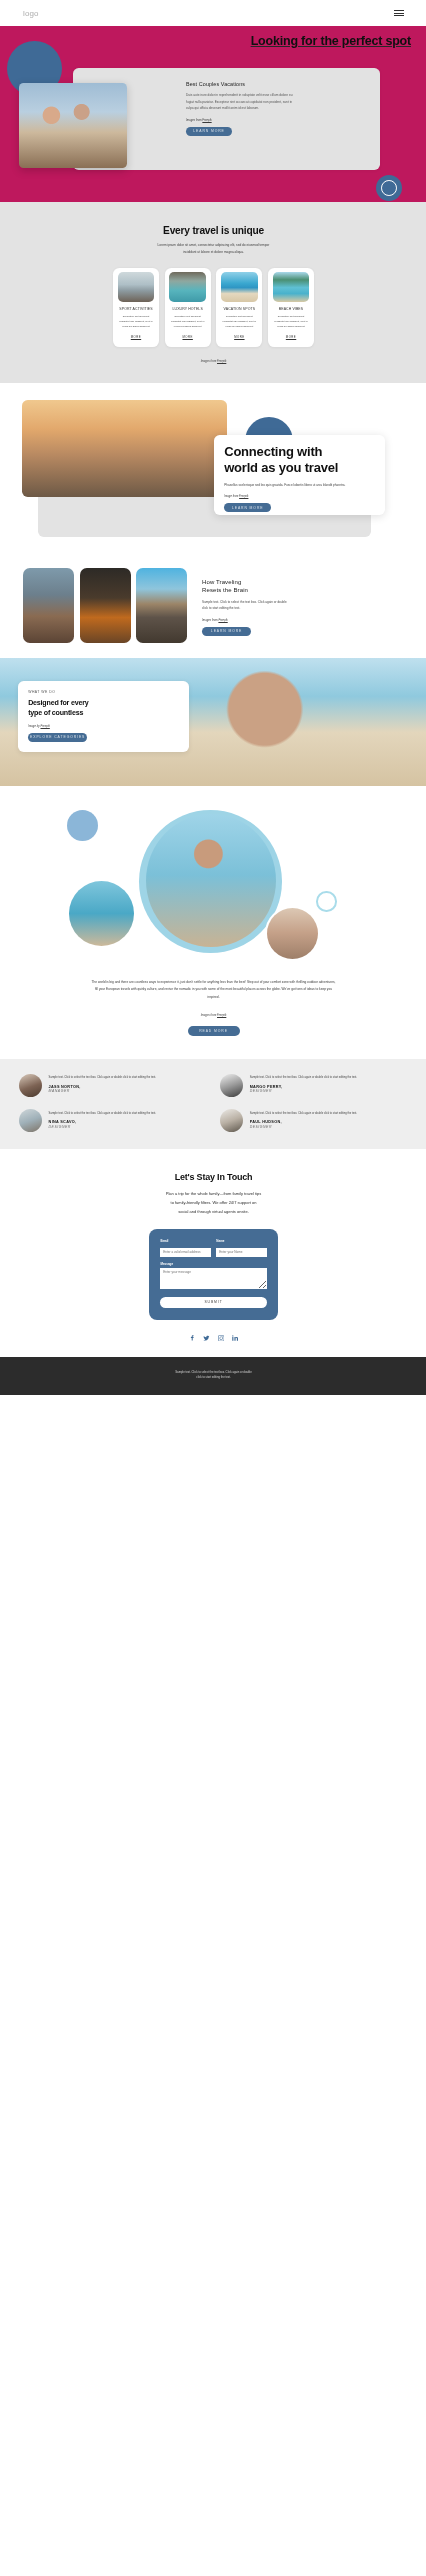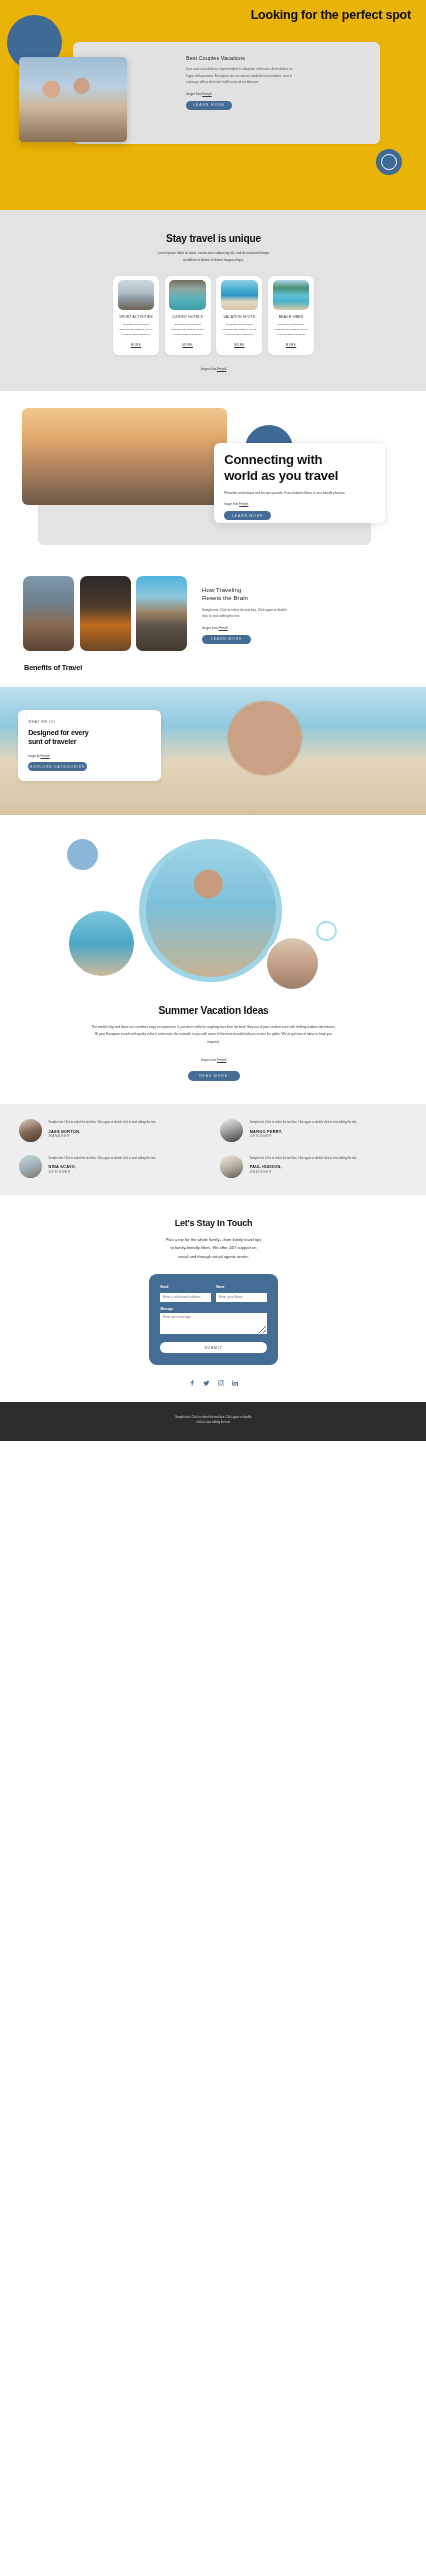--- a/index.html
+++ b/index.html
@@ -13,21 +13,21 @@
   .page { width:427px; position:relative; overflow:hidden; }
 
   
   .header { height:26px; display:flex; align-items:center; justify-content:space-between;
             padding:0 23px; background:#fff; position:relative; z-index:40; }
   .logo { font-size:8px; color:#aeaeae; letter-spacing:0.1px; font-weight:400; }
   .burger { display:flex; flex-direction:column; gap:1.7px; cursor:pointer; }
   .burger span { display:block; width:9.7px; height:0.9px; background:#2f2f2f; }
 
   
-  .hero { position:relative; padding:0 0 40px 0; background:#eab308; }
+  .hero { position:relative; padding:0 0 6px 0; background:#be185d;text-decoration:underline; }
   .hero-title { text-align:right; padding:8px 16px 0 0; font-size:12.5px; line-height:1.22;
                 font-weight:700; letter-spacing:-0.2px; color:#101010; }
   .hero-stage { position:relative; height:137px; margin-top:10.2px; }
   .blob-lg { position:absolute; left:6.8px; top:-18px; width:55px; height:55px; border-radius:50%;
              background:#3f6a96; z-index:1; }
   .hero-card { position:absolute; left:73px; top:9px; width:307px; height:102px; border-radius:5.7px;
                background:#e2e2e2; z-index:2; box-shadow:0 0.6px 3.4px rgba(0,0,0,.05); }
   .hero-card-inner { padding:12.5px 13.7px 0 113px; }
   .hero-card h3 { font-size:5.4px; font-weight:500; color:#222; letter-spacing:0.1px; margin-bottom:5.1px; }
   .hero-card p { font-size:3.2px; line-height:2.05; color:#555; max-width:111px; }
@@ -109,21 +109,21 @@
   .ben-txt { padding-left:9px; padding-top:10.2px; }
   .ben-txt h3 { font-size:6px; font-weight:400; line-height:1.35; color:#222; letter-spacing:0.1px; }
   .ben-txt p { font-size:3.1px; line-height:2.05; color:#4a4a4a; margin-top:5.1px; max-width:91px; }
   .btn-ben { width:49px; height:9.7px; margin-top:4.6px; }
   .ben-heading { font-size:7.4px; font-weight:700; letter-spacing:-0.2px; color:#101010;
                  padding:12.5px 0 0 24px; }
 
   
   .sec-designed { position:relative; height:128px; overflow:hidden; }
   .des-bg { position:absolute; inset:0; }
-  .des-card { position:absolute; left:18px; top:23px; width:143px; height:71px; background:#fff;
+  .des-card { position:absolute; left:18px; top:23px; width:171px; height:71px; background:#fff;
               border-radius:5.7px; padding:9.7px 10.2px; z-index:3; box-shadow:0 1.1px 5.7px rgba(0,0,0,.08); }
   .des-eyebrow { font-size:3.4px; letter-spacing:0.5px; color:#555; }
   .des-card h3 { font-size:7.1px; font-weight:700; line-height:1.3; letter-spacing:-0.2px;
                  color:#0e0e0e; margin-top:5.1px; }
   .btn-des { width:59px; height:9px; margin-top:4.6px; }
 
   
   .sec-summer { background:#fff; padding:20.5px 0 23px 0; position:relative; }
   .collage { position:relative; height:165px; margin-bottom:4.6px; }
   .c-circle-blue { position:absolute; left:67px; top:3.4px; width:31px; height:31px; border-radius:50%;
@@ -177,20 +177,28 @@
 
   
   .footer { background:#2c2c2c; padding:12.5px 0 15px 0; }
   .footer p { text-align:center; font-size:2.8px; line-height:1.9; color:#d4d4d4; max-width:188px; margin:0 auto; }
 </style>
 </head>
 <body>
 
 <div class="page">
 
+  <div class="header">
+    <div class="logo">logo</div>
+    <div class="burger">
+      <span></span>
+        <span></span>
+        <span></span>
+    </div>
+  </div>
 
   <div class="hero">
     <div class="hero-title">
       <div>Looking for the perfect spot</div>
     </div>
     <div class="hero-stage">
       <div class="blob-lg"></div>
       <div class="hero-card">
         <div class="hero-card-inner">
           <h3>Best Couples Vacations</h3>
@@ -202,21 +210,21 @@
         </div>
       </div>
       <div class="hero-photo">
           <div class="ph ph-couple"></div>
         </div>
       <div class="blob-ring"></div>
     </div>
   </div>
 
   <div class="sec-unique">
-    <div class="sec-title">Stay travel is unique</div>
+    <div class="sec-title">Every travel is unique</div>
     <div class="sec-sub">
       <div>Lorem ipsum dolor sit amet, consectetur adipiscing elit, sed do eiusmod tempor</div>
       <div>incididunt ut labore et dolore magna aliqua.</div>
     </div>
     <div class="cards">
       <div class="card">
         <div class="card-img">
             <div class="ph ph-yoga"></div>
           </div>
         <div class="card-name">SPORT ACTIVITIES</div>
@@ -288,32 +296,31 @@
           <span>How Traveling</span><br>
           <span>Resets the Brain</span>
         </h3>
         <p>Sample text. Click to select the text box. Click again or double click to start editing the text.</p>
         <div class="credit">
           <span>Images from </span><u>Freepik</u>
         </div>
         <button class="btn btn-ben">LEARN MORE</button>
       </div>
     </div>
-    <div class="ben-heading">Benefits of Travel</div>
   </div>
 
   <div class="sec-designed">
     <div class="des-bg">
         <div class="ph ph-beachgirl"></div>
       </div>
     <div class="des-card">
       <div class="des-eyebrow">WHAT WE DO</div>
       <h3>
         <span>Designed for every</span><br>
-        <span>sunt of traveler</span>
+        <span>type of countless</span>
       </h3>
       <div class="credit">
         <span>Image by </span><u>Freepik</u>
       </div>
       <button class="btn btn-des">EXPLORE CATEGORIES</button>
     </div>
   </div>
 
   <div class="sec-summer">
     <div class="collage">
@@ -323,21 +330,20 @@
       <div class="c-photo-family">
           <div class="ph ph-family"></div>
         </div>
       <div class="c-photo-girls">
           <div class="ph ph-girls"></div>
         </div>
       <div class="c-photo-lady">
           <div class="ph ph-lady"></div>
         </div>
     </div>
-    <div class="sec-title">Summer Vacation Ideas</div>
     <div class="summer-body">The world is big and there are countless ways to experience it, just don’t settle for anything less than the best! Step out of your comfort zone with thrilling outdoor adventures, fill your European travels with quirky culture, and revive the nomadic in you with some of the most beautiful places across the globe. We’ve got tons of ideas to keep you inspired.</div>
     <div class="credit-center">
       <span>Images from </span><u>Freepik</u>
     </div>
     <button class="btn btn-summer">READ MORE</button>
   </div>
 
   <div class="sec-testi">
     <div class="testi-grid">
       <div class="testi">

